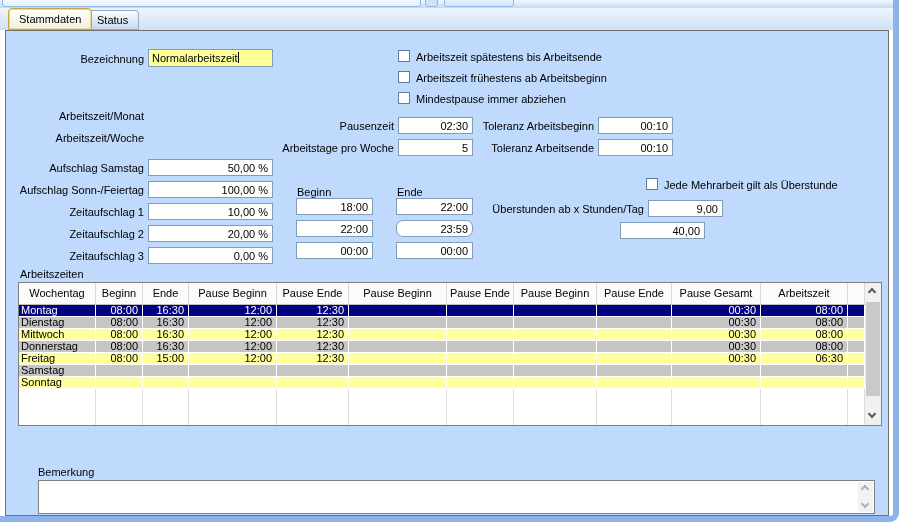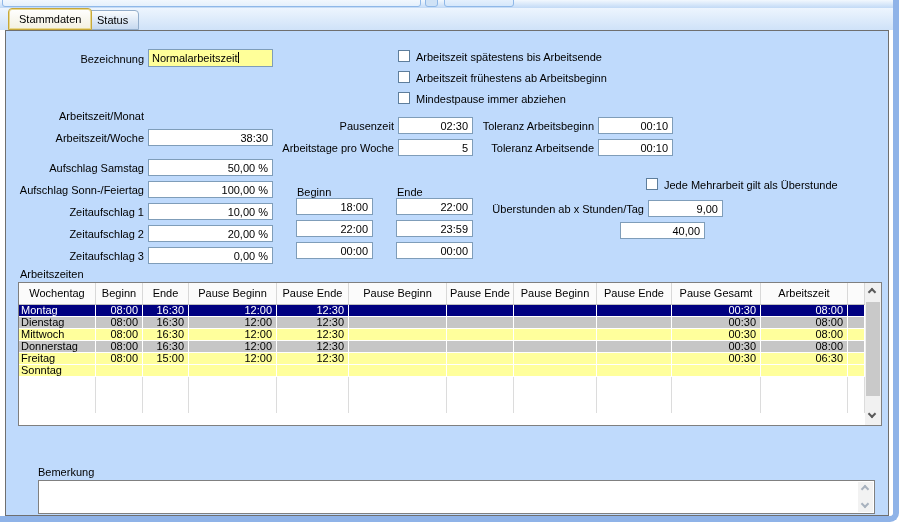--- a/index.html
+++ b/index.html
@@ -96,21 +96,20 @@
 
   <div class="cb" style="left:398px;top:50px;"></div>
   <div class="lbl" style="left:416px;top:51px;">Arbeitszeit spätestens bis Arbeitsende</div>
   <div class="cb" style="left:398px;top:71px;"></div>
   <div class="lbl" style="left:416px;top:72px;">Arbeitszeit frühestens ab Arbeitsbeginn</div>
   <div class="cb" style="left:398px;top:92px;"></div>
   <div class="lbl" style="left:416px;top:93px;">Mindestpause immer abziehen</div>
 
   <div class="lbl r" style="left:6px;top:110px;width:138px;">Arbeitszeit/Monat</div>
   <div class="lbl r" style="left:6px;top:132px;width:138px;">Arbeitszeit/Woche</div>
-  <div class="tfield" style="left:148px;top:129px;width:125px;">38:30</div>
   <div class="lbl r" style="left:6px;top:162px;width:138px;">Aufschlag Samstag</div>
   <div class="tfield" style="left:148px;top:159px;width:125px;">50,00 %</div>
   <div class="lbl r" style="left:6px;top:184px;width:138px;">Aufschlag Sonn-/Feiertag</div>
   <div class="tfield" style="left:148px;top:181px;width:125px;">100,00 %</div>
   <div class="lbl r" style="left:6px;top:206px;width:138px;">Zeitaufschlag 1</div>
   <div class="tfield" style="left:148px;top:203px;width:125px;">10,00 %</div>
   <div class="lbl r" style="left:6px;top:228px;width:138px;">Zeitaufschlag 2</div>
   <div class="tfield" style="left:148px;top:225px;width:125px;">20,00 %</div>
   <div class="lbl r" style="left:6px;top:250px;width:138px;">Zeitaufschlag 3</div>
   <div class="tfield" style="left:148px;top:247px;width:125px;">0,00 %</div>
@@ -123,21 +122,21 @@
   <div class="lbl r" style="left:455px;top:120px;width:139px;">Toleranz Arbeitsbeginn</div>
   <div class="tfield" style="left:598px;top:117px;width:75px;">00:10</div>
   <div class="lbl r" style="left:455px;top:142px;width:139px;">Toleranz Arbeitsende</div>
   <div class="tfield" style="left:598px;top:139px;width:75px;">00:10</div>
 
   <div class="lbl" style="left:297px;top:186px;">Beginn</div>
   <div class="lbl" style="left:397px;top:186px;">Ende</div>
   <div class="tfield" style="left:296px;top:198px;width:77px;">18:00</div>
   <div class="tfield" style="left:396px;top:198px;width:77px;">22:00</div>
   <div class="tfield" style="left:296px;top:220px;width:77px;">22:00</div>
-  <div class="tfield" style="left:396px;top:220px;width:77px;">23:59</div>
+  <div class="tfield" style="left:396px;top:220px;width:77px;border-radius:7px;">23:59</div>
   <div class="tfield" style="left:296px;top:242px;width:77px;">00:00</div>
   <div class="tfield" style="left:396px;top:242px;width:77px;">00:00</div>
 
   <div class="cb" style="left:646px;top:178px;"></div>
   <div class="lbl" style="left:664px;top:179px;">Jede Mehrarbeit gilt als Überstunde</div>
   <div class="lbl r" style="left:420px;top:203px;width:224px;">Überstunden ab x Stunden/Tag</div>
   <div class="tfield" style="left:648px;top:200px;width:75px;">9,00</div>
   <div class="tfield" style="left:620px;top:222px;width:85px;">40,00</div>
 
   <div class="lbl" style="left:20px;top:268px;">Arbeitszeiten</div>
@@ -220,20 +219,34 @@
           <div class="td val" style="width: 88px;">12:00</div>
           <div class="td val" style="width: 72px;">12:30</div>
           <div class="td val" style="width: 98px;"></div>
           <div class="td val" style="width: 67px;"></div>
           <div class="td val" style="width: 83px;"></div>
           <div class="td val" style="width: 75px;"></div>
           <div class="td val" style="width: 89px;">00:30</div>
           <div class="td val" style="width: 87px;">06:30</div>
           <div class="td val" style="width: 17px;"></div>
         </div>
+        <div class="tr gray">
+          <div class="td day" style="width: 77px;">Samstag</div>
+          <div class="td val" style="width: 47px;"></div>
+          <div class="td val" style="width: 46px;"></div>
+          <div class="td val" style="width: 88px;"></div>
+          <div class="td val" style="width: 72px;"></div>
+          <div class="td val" style="width: 98px;"></div>
+          <div class="td val" style="width: 67px;"></div>
+          <div class="td val" style="width: 83px;"></div>
+          <div class="td val" style="width: 75px;"></div>
+          <div class="td val" style="width: 89px;"></div>
+          <div class="td val" style="width: 87px;"></div>
+          <div class="td val" style="width: 17px;"></div>
+        </div>
         <div class="tr yellow">
           <div class="td day" style="width: 77px;">Sonntag</div>
           <div class="td val" style="width: 47px;"></div>
           <div class="td val" style="width: 46px;"></div>
           <div class="td val" style="width: 88px;"></div>
           <div class="td val" style="width: 72px;"></div>
           <div class="td val" style="width: 98px;"></div>
           <div class="td val" style="width: 67px;"></div>
           <div class="td val" style="width: 83px;"></div>
           <div class="td val" style="width: 75px;"></div>

